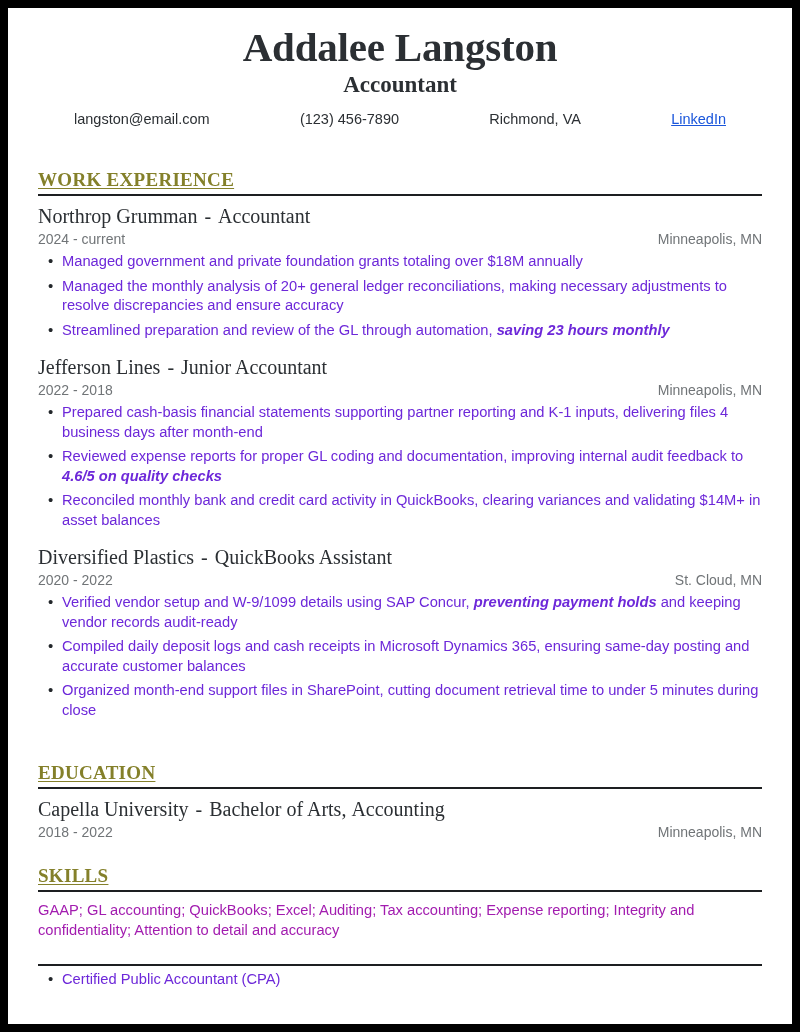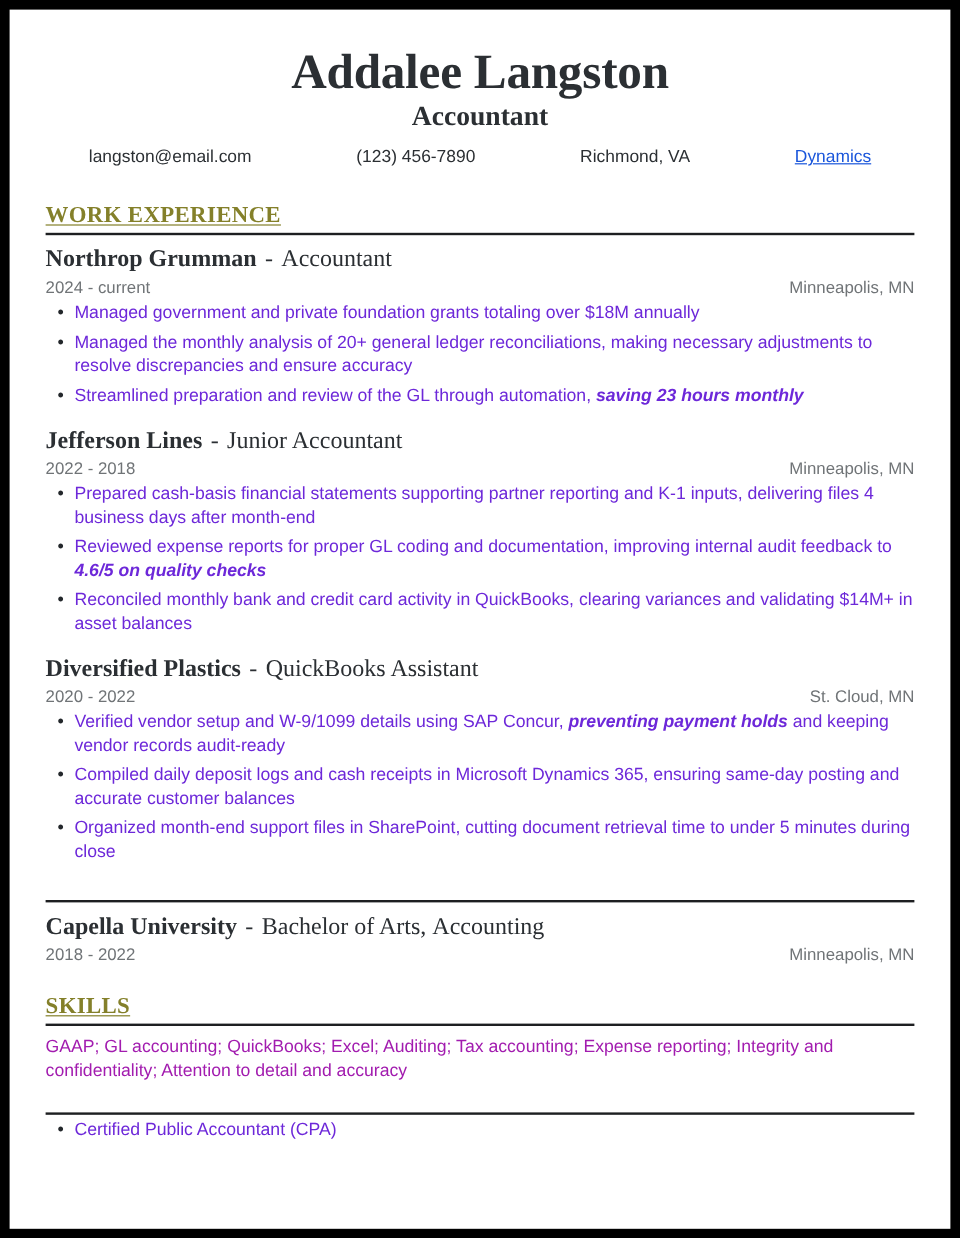--- a/index.html
+++ b/index.html
@@ -20,21 +20,21 @@
     left: 8px;
     top: 8px;
     width: 784px;
     height: 1016px;
     background: #ffffff;
     padding: 0 30px;
     overflow: hidden;
   }
 
   
-  .header { text-align: center; padding-top: 28px; }
+  .header { text-align: center; padding-top: 16px; }
 
   .cand-name {
     font-family: "Liberation Serif", serif;
     font-weight: bold;
     font-size: 41px;
     line-height: 46px;
     color: #2b2f33;
     letter-spacing: -0.2px;
   }
 
@@ -84,21 +84,21 @@
   .entry { margin-top: 8px; }
   .entry + .entry { margin-top: 15px; }
 
   .entry-heading {
     font-family: "Liberation Serif", serif;
     font-size: 20px;
     line-height: 25px;
     color: #2b2f33;
     white-space: nowrap;
   }
-  .entry-org { font-weight: bold; }
+  .entry-org { font-weight: normal; }
   .entry-dash { font-weight: normal; color: #2b2f33; padding: 0 2px; }
   .entry-role { font-weight: normal; }
   .entry-role-extra { font-weight: normal; padding-left: 5px; }
 
   .entry-meta {
     display: flex;
     justify-content: space-between;
     align-items: center;
     font-size: 14px;
     line-height: 18px;
@@ -132,38 +132,38 @@
   .em-strong { font-weight: bold; font-style: italic; }
 
   
   .plain-text {
     font-size: 14.7px;
     line-height: 19.5px;
     color: #a21caf;
     margin-top: 9px;
   }
 
-  .sec-gap-lg { margin-top: 30px; }
+  .sec-gap-lg { margin-top: 42px; }
   .sec-gap-md { margin-top: 24px; }
 </style>
 </head>
 <body>
 
 <div id="resume-page">
 
   <div class="header">
     <div class="cand-name">Addalee Langston</div>
     <div class="cand-role">Accountant</div>
   </div>
 
   <div class="contact-row" id="contact-row">
       <span class="contact-item">langston@email.com</span>
       <span class="contact-item">(123) 456-7890</span>
       <span class="contact-item">Richmond, VA</span>
-      <a class="contact-link contact-item" href="#">Dynamics</a>
+      <a class="contact-link contact-item" href="#">LinkedIn</a>
     </div>
 
   <div class="section sec-gap-lg">
     <div class="section-title">WORK EXPERIENCE</div>
     <div class="section-rule"></div>
     <div id="work-entries">
         <div class="entry">
           <div class="entry-heading"><span class="entry-org">Northrop Grumman</span><span class="entry-dash"> - </span><span class="entry-role">Accountant</span></div>
           <div class="entry-meta">
             <span>2024 - current</span>
@@ -196,20 +196,21 @@
           <ul class="bullets">
             <li><span>Verified vendor setup and W-9/1099 details using SAP Concur, </span><span class="em-strong">preventing payment holds</span><span> and keeping vendor records audit-ready</span></li>
             <li><span>Compiled daily deposit logs and cash receipts in Microsoft Dynamics 365, ensuring same-day posting and accurate customer balances</span></li>
             <li><span>Organized month-end support files in SharePoint, cutting document retrieval time to under 5 minutes during close</span></li>
           </ul>
         </div>
       </div>
   </div>
 
   <div class="section sec-gap-lg">
+    <div class="section-title">EDUCATION</div>
     <div class="section-rule"></div>
     <div id="education-entries">
         <div class="entry">
           <div class="entry-heading"><span class="entry-org">Capella University</span><span class="entry-dash"> - </span><span class="entry-role">Bachelor of Arts,</span><span class="entry-role-extra">Accounting</span></div>
           <div class="entry-meta">
             <span>2018 - 2022</span>
             <span>Minneapolis, MN</span>
           </div>
         </div>
       </div>

